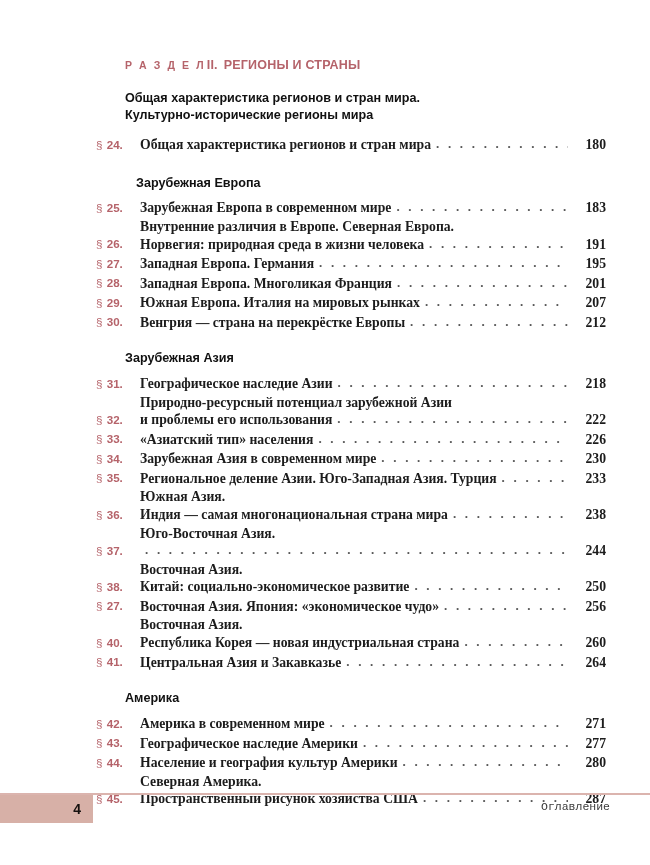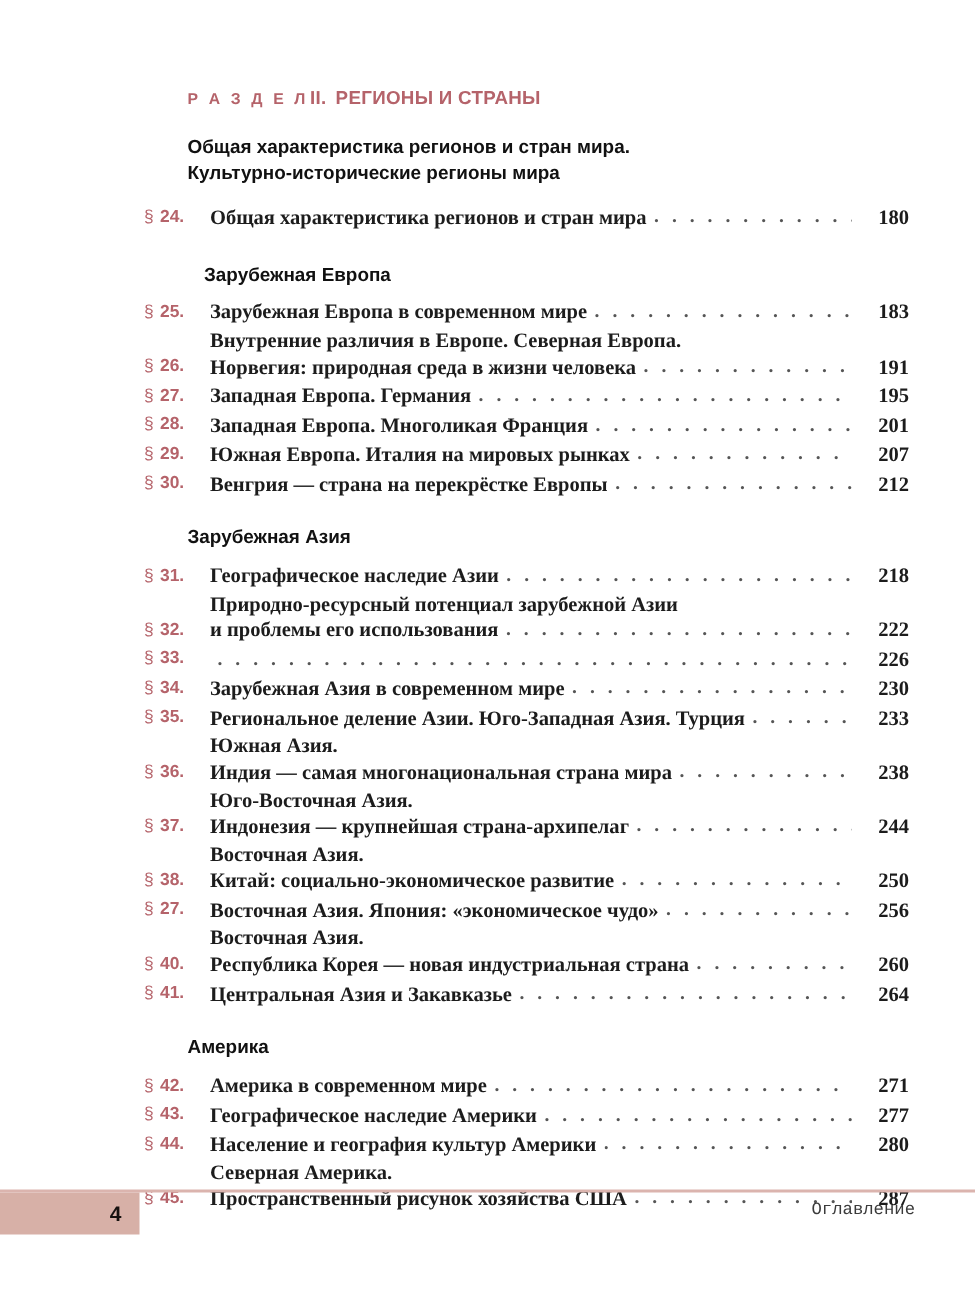--- a/index.html
+++ b/index.html
@@ -287,20 +287,21 @@
               <span class="toc-text">и проблемы его использования</span>
               <span class="toc-leader">. . . . . . . . . . . . . . . . . . . . . . . . . . . . . . . . . . . . . . . . . . . . . . . . . . . . . . . . . . . . </span>
               <span class="toc-page">222</span>
             </div>
           </div>
         </div>
         <div class="toc-entry">
           <div class="toc-num"><span class="sect-sign">§</span> <span>33.</span></div>
           <div class="toc-body">
             <div class="toc-line">
+              <span class="toc-text">«Азиатский тип» населения</span>
               <span class="toc-leader">. . . . . . . . . . . . . . . . . . . . . . . . . . . . . . . . . . . . . . . . . . . . . . . . . . . . . . . . . . . . </span>
               <span class="toc-page">226</span>
             </div>
           </div>
         </div>
         <div class="toc-entry">
           <div class="toc-num"><span class="sect-sign">§</span> <span>34.</span></div>
           <div class="toc-body">
             <div class="toc-line">
               <span class="toc-text">Зарубежная Азия в современном мире</span>
@@ -336,21 +337,20 @@
         </div>
         <div class="toc-entry">
           <div class="toc-num"><span class="sect-sign">§</span> <span>37.</span></div>
           <div class="toc-body">
             <div class="toc-line plain">
               <span class="toc-text">Юго-Восточная Азия.</span>
               <span class="toc-leader no-leader">. . . . . . . . . . . . . . . . . . . . . . . . . . . . . . . . . . . . . . . . . . . . . . . . . . . . . . . . . . . . </span>
               <span class="toc-page"></span>
             </div>
             <div class="toc-line">
-              <span class="toc-text">Индонезия — крупнейшая страна-архипелаг</span>
               <span class="toc-leader">. . . . . . . . . . . . . . . . . . . . . . . . . . . . . . . . . . . . . . . . . . . . . . . . . . . . . . . . . . . . </span>
               <span class="toc-page">244</span>
             </div>
           </div>
         </div>
         <div class="toc-entry">
           <div class="toc-num"><span class="sect-sign">§</span> <span>38.</span></div>
           <div class="toc-body">
             <div class="toc-line plain">
               <span class="toc-text">Восточная Азия.</span>

